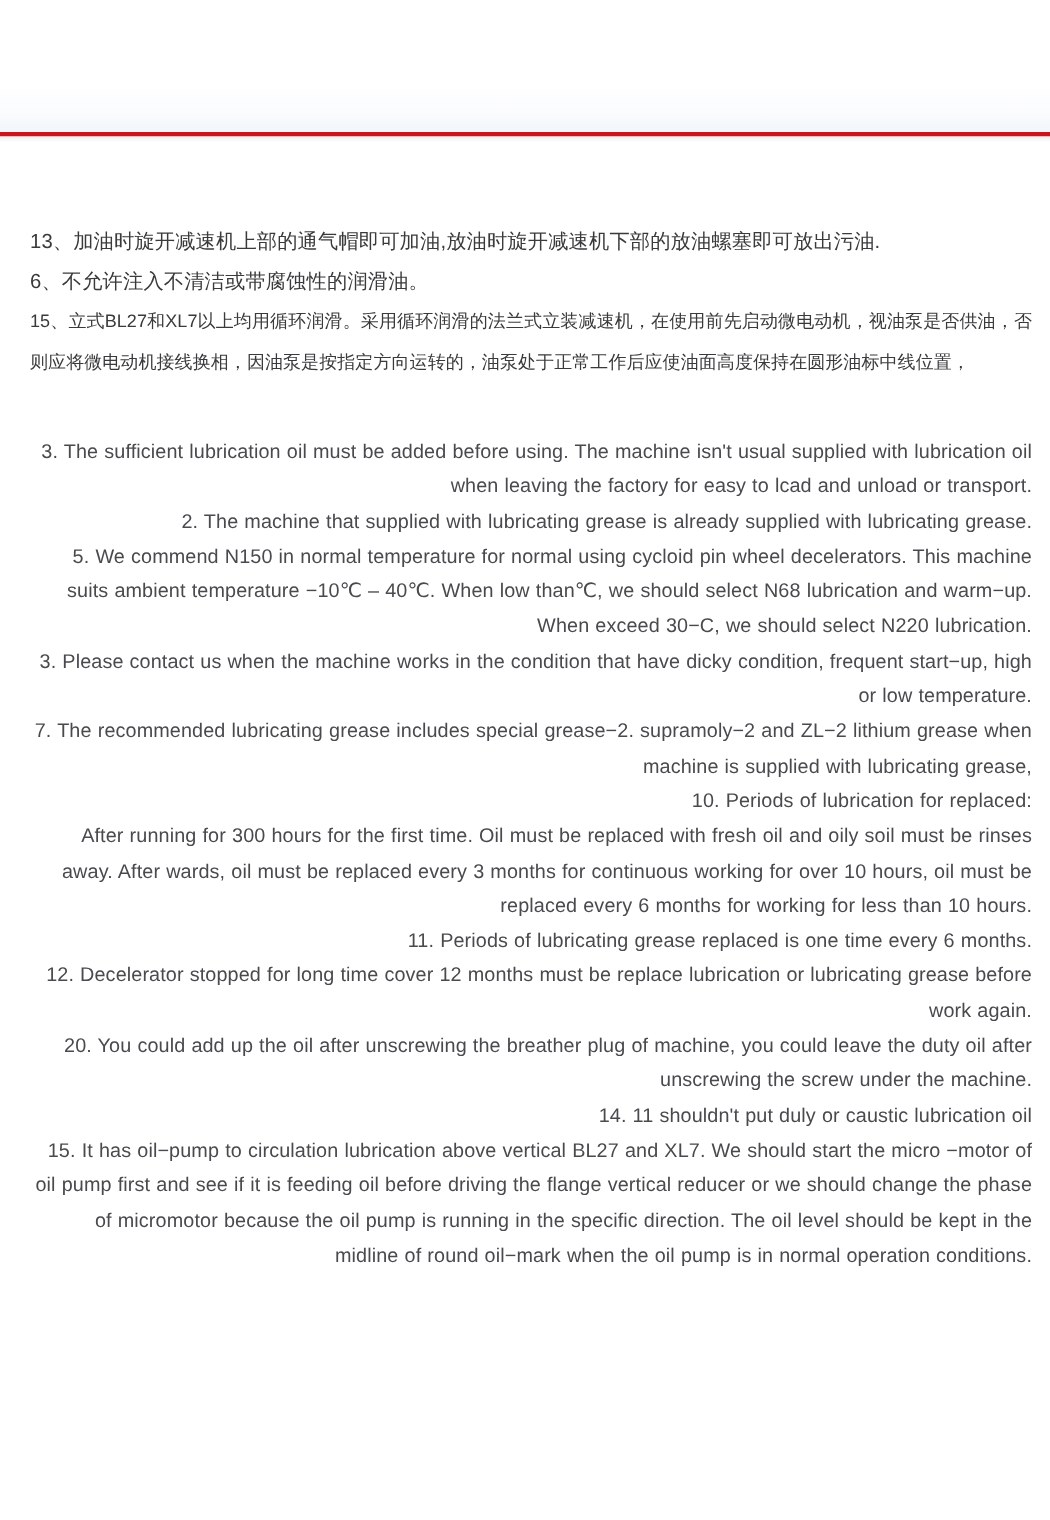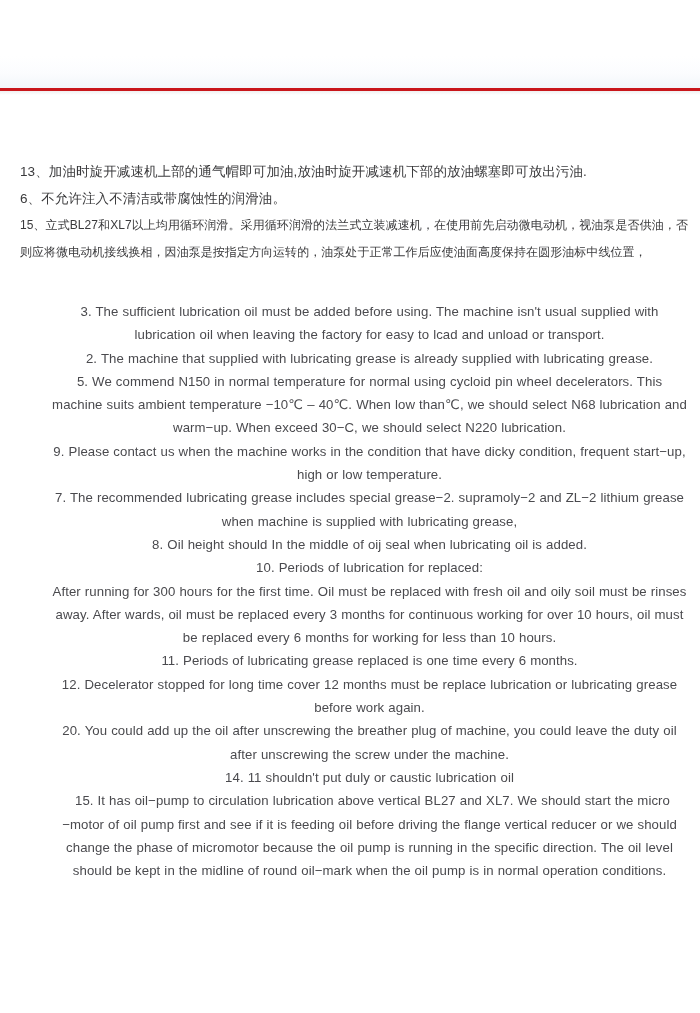--- a/index.html
+++ b/index.html
@@ -45,21 +45,21 @@
     left: 0;
     top: 91px;
     width: 700px;
     height: 4px;
     background: linear-gradient(to bottom, #f0f0f0 0%, #ffffff 100%);
   }
 
   .content {
     position: absolute;
     left: 20px;
-    top: 158px;
+    top: 147px;
     width: 668px;
   }
 
   
   .cn-block {
     color: #3a3a3c;
   }
   .cn-line {
     font-size: 13.5px;
     line-height: 27px;
@@ -79,23 +79,22 @@
   }
 
   
   .en-block {
     color: #4a4a4e;
   }
   .en-para {
     font-size: 13.2px;
     line-height: 23.3px;
     letter-spacing: 0.08px;
-    text-align: center;
+    text-align: right;
     word-spacing: 0.3px;
-    margin-left: 31px;
   }
   .en-para.indented {
     text-indent: 6px;
   }
 </style>
 </head>
 <body>
 
 <div class="page">
 
@@ -110,23 +109,22 @@
       <div class="cn-line">6、不允许注入不清洁或带腐蚀性的润滑油。</div>
       <div class="cn-para">15、立式BL27和XL7以上均用循环润滑。采用循环润滑的法兰式立装减速机，在使用前先启动微电动机，视油泵是否供油，否则应将微电动机接线换相，因油泵是按指定方向运转的，油泵处于正常工作后应使油面高度保持在圆形油标中线位置，</div>
     </div>
 
     <div class="section-gap"></div>
 
     <div class="en-block">
       <div class="en-para">3. The sufficient lubrication oil must be added before using. The machine isn't usual supplied with lubrication oil when leaving the factory for easy to lcad and unload or transport.</div>
       <div class="en-para">2. The machine that supplied with lubricating grease is already supplied with lubricating grease.</div>
       <div class="en-para">5. We commend N150 in normal temperature for normal using cycloid pin wheel decelerators. This machine suits ambient temperature −10℃ – 40℃. When low than℃, we should select N68 lubrication and warm−up. When exceed 30−C, we should select N220 lubrication.</div>
-      <div class="en-para">9. Please contact us when the machine works in the condition that have dicky condition, frequent start−up, high or low temperature.</div>
+      <div class="en-para">3. Please contact us when the machine works in the condition that have dicky condition, frequent start−up, high or low temperature.</div>
       <div class="en-para">7. The recommended lubricating grease includes special grease−2. supramoly−2 and ZL−2 lithium grease when machine is supplied with lubricating grease,</div>
-      <div class="en-para">8. Oil height should In the middle of oij seal when lubricating oil is added.</div>
       <div class="en-para">10. Periods of lubrication for replaced:</div>
       <div class="en-para">After running for 300 hours for the first time. Oil must be replaced with fresh oil and oily soil must be rinses away. After wards, oil must be replaced every 3 months for continuous working for over 10 hours, oil must be replaced every 6 months for working for less than 10 hours.</div>
       <div class="en-para">11. Periods of lubricating grease replaced is one time every 6 months.</div>
       <div class="en-para">12. Decelerator stopped for long time cover 12 months must be replace lubrication or lubricating grease before work again.</div>
       <div class="en-para">20. You could add up the oil after unscrewing the breather plug of machine, you could leave the duty oil after unscrewing the screw under the machine.</div>
       <div class="en-para">14. 11 shouldn't put duly or caustic lubrication oil</div>
       <div class="en-para indented">15. It has oil−pump to circulation lubrication above vertical BL27 and XL7. We should start the micro −motor of oil pump first and see if it is feeding oil before driving the flange vertical reducer or we should change the phase of micromotor because the oil pump is running in the specific direction. The oil level should be kept in the midline of round oil−mark when the oil pump is in normal operation conditions.</div>
     </div>
 
   </div>

